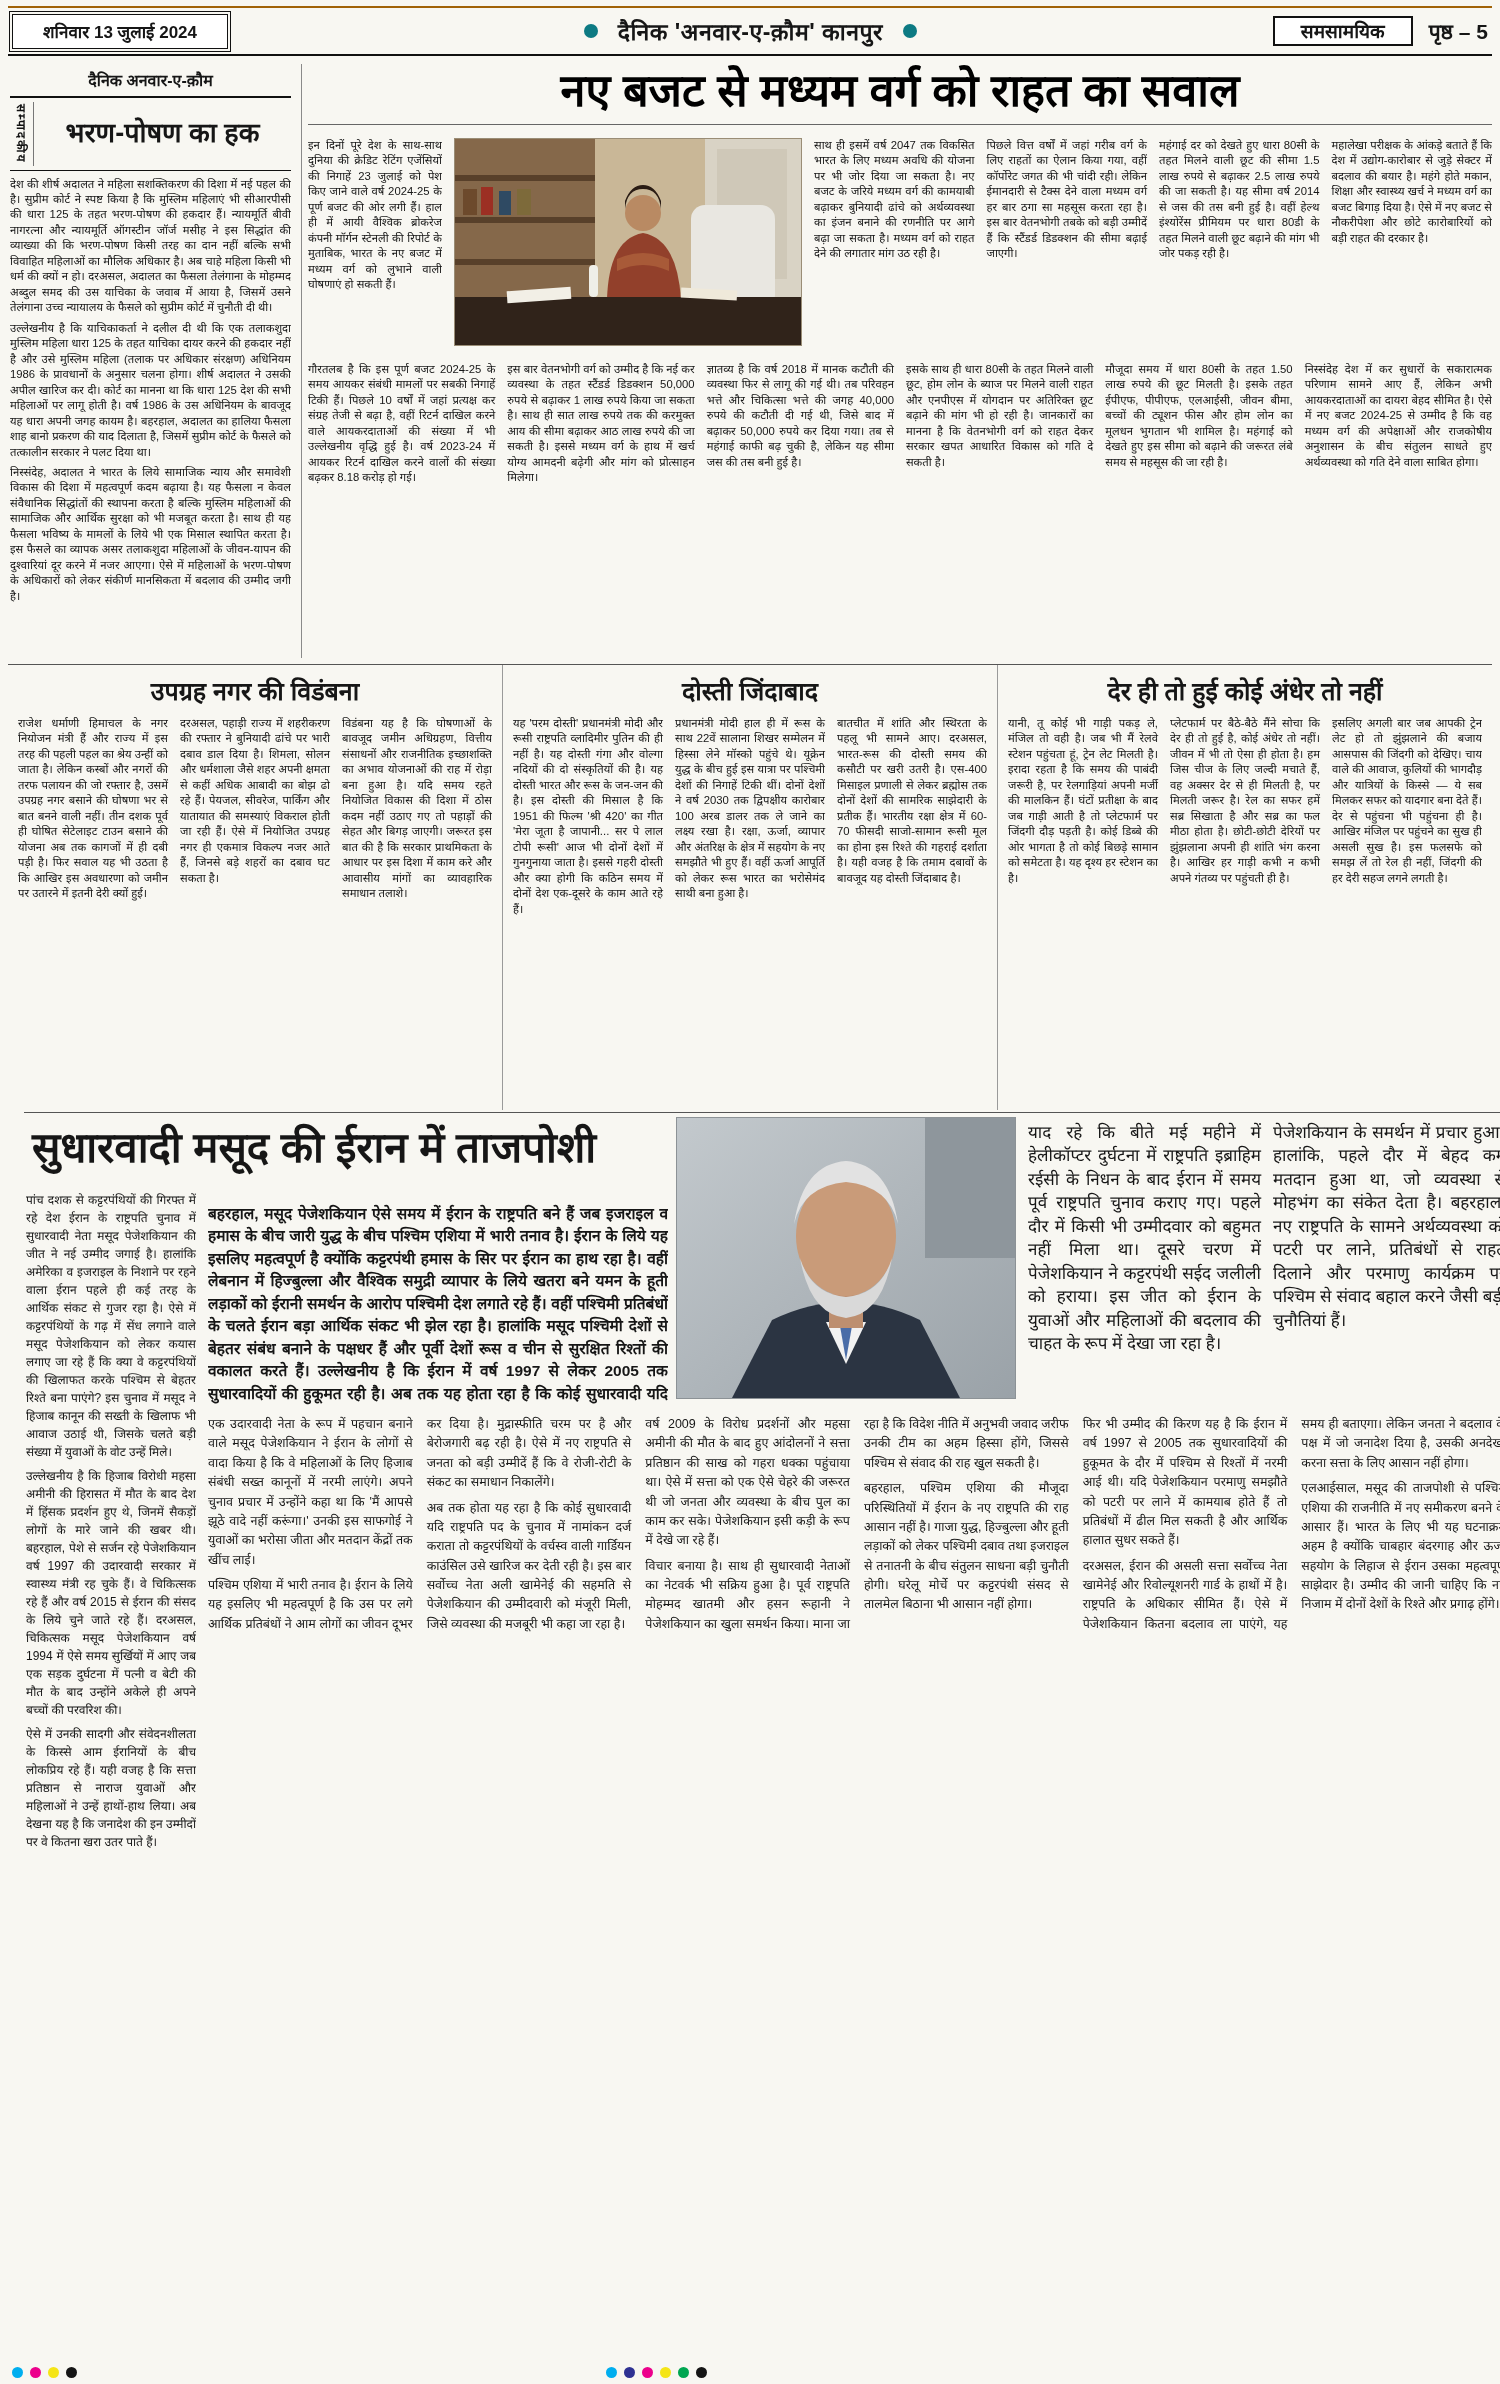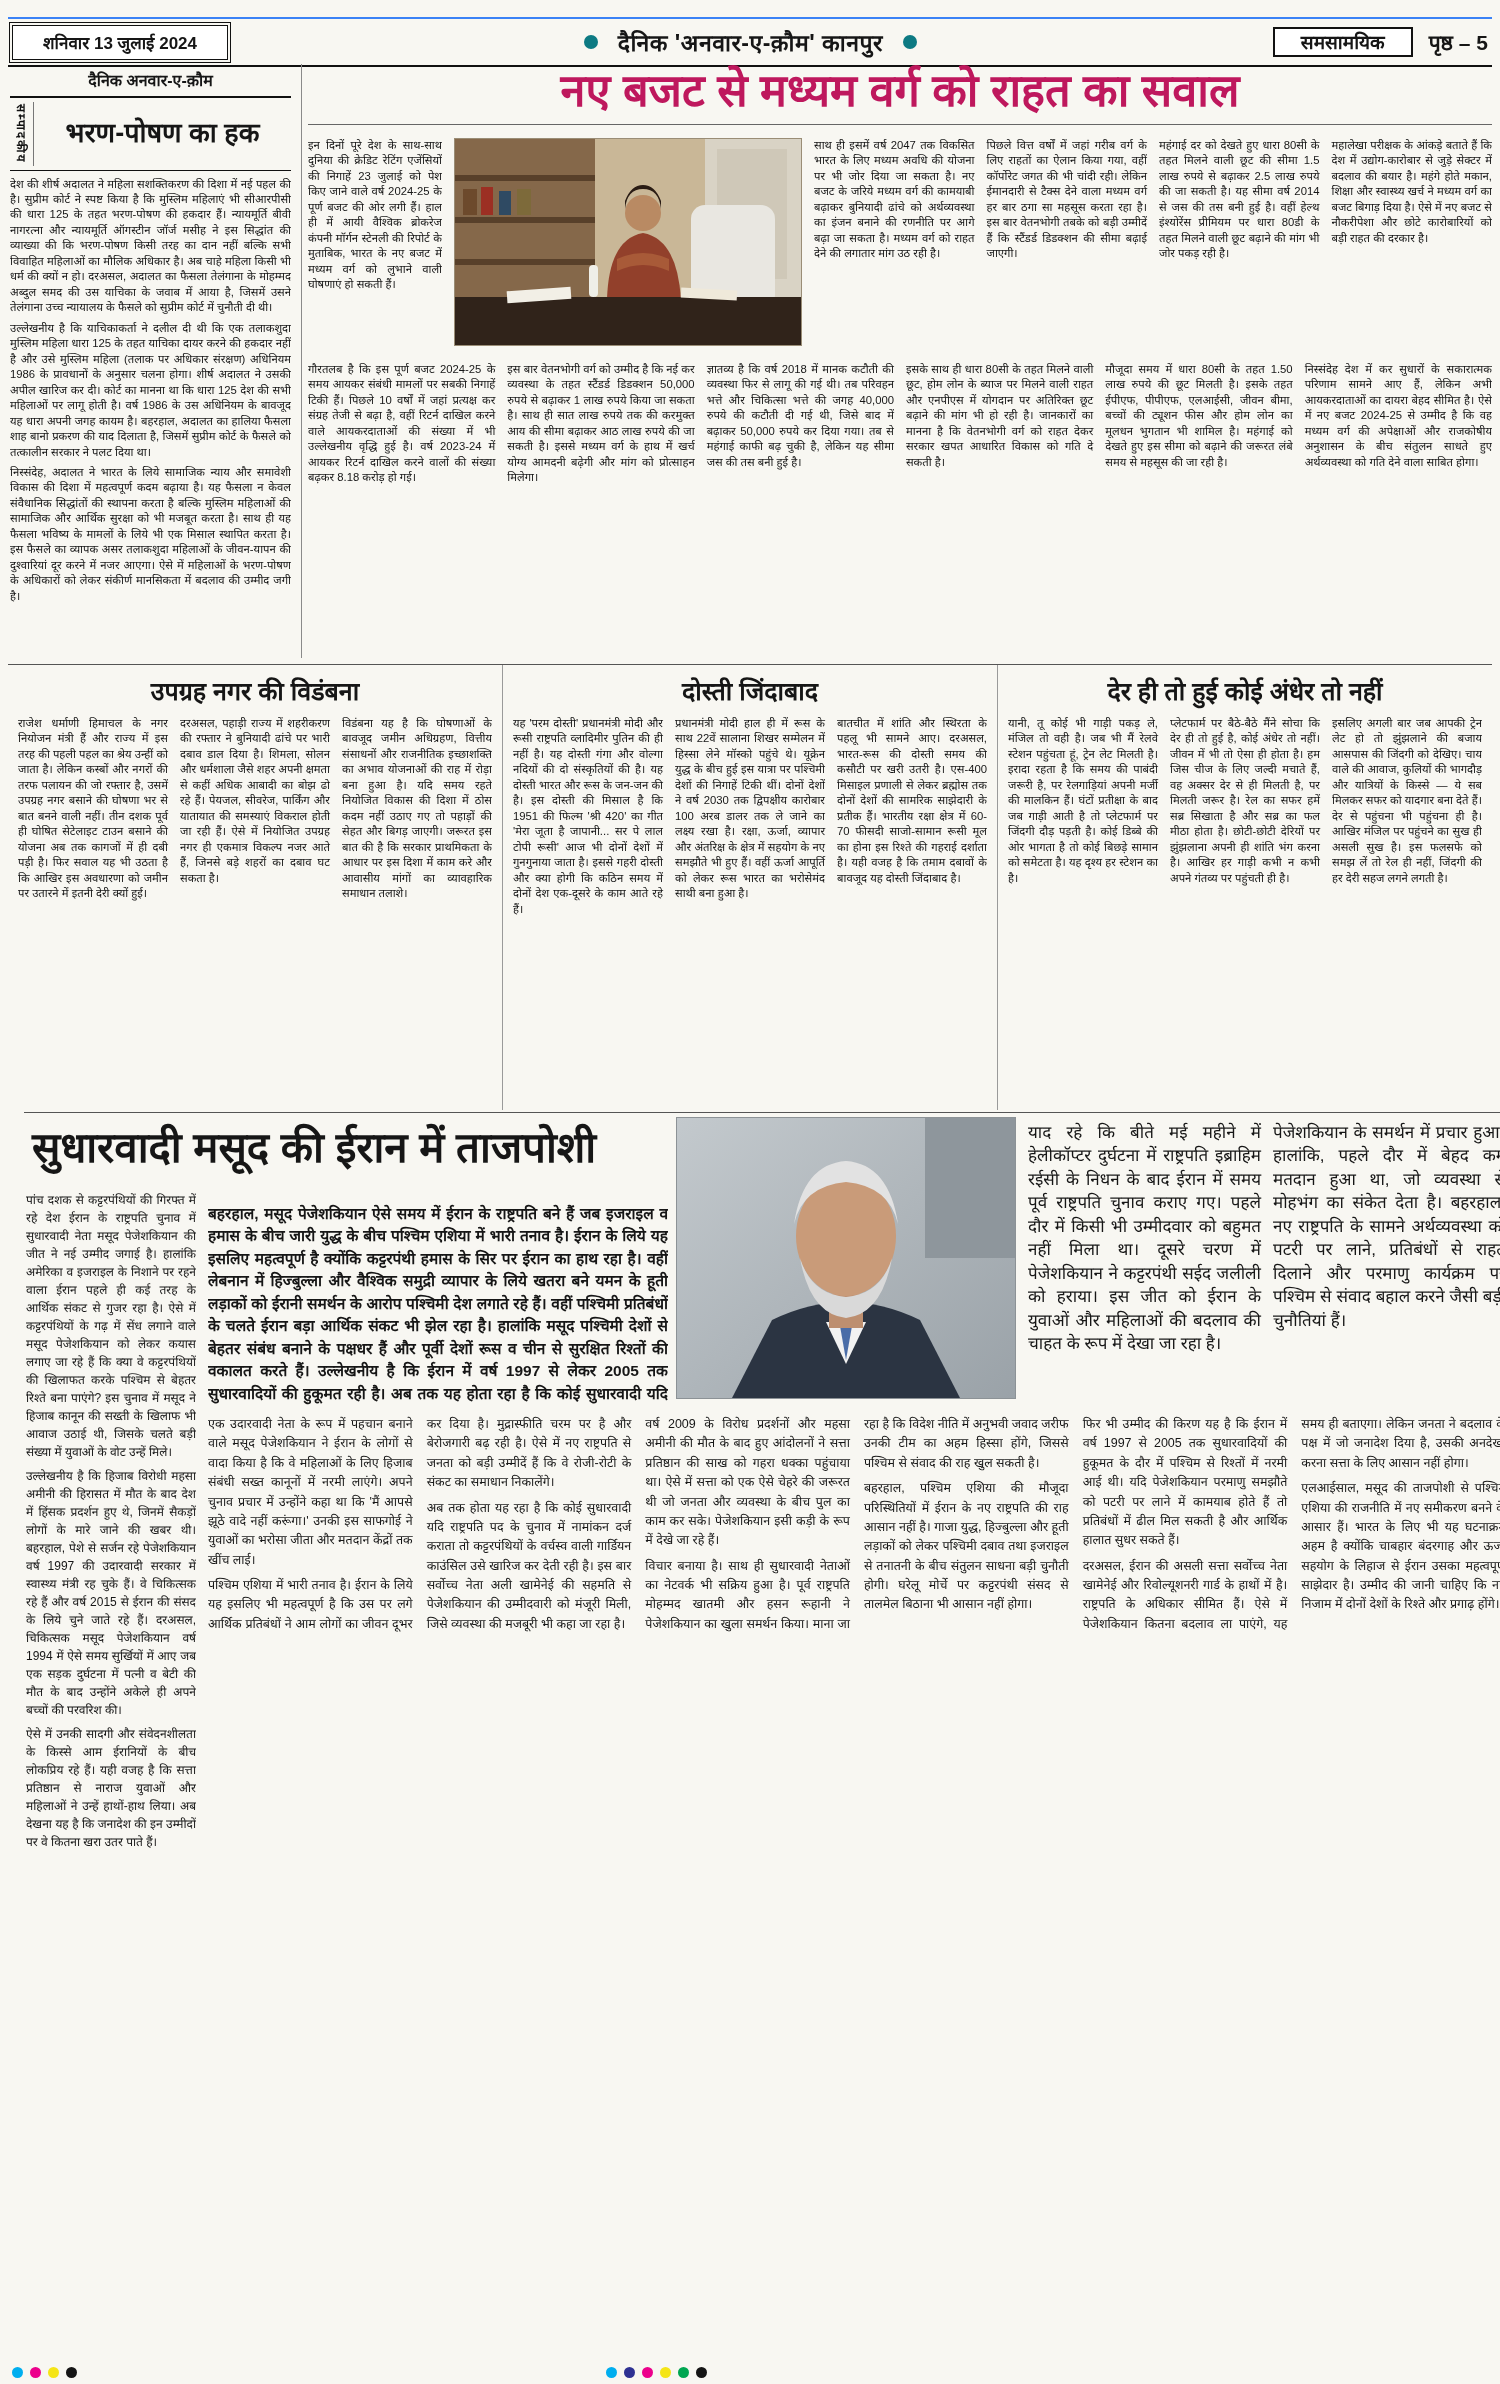--- a/index.html
+++ b/index.html
@@ -5,22 +5,22 @@
   * { margin:0; padding:0; box-sizing:border-box; }
   html,body { background:#9a9a9a; }
   .page {
     position:relative; width:1500px; height:2384px; margin:0 auto;
     background:#f8f7f2; color:#161616;
     font-family:"Liberation Sans", sans-serif; overflow:hidden;
   }
   
   .topbar{
     position:absolute; left:8px; top:6px; width:1484px; height:50px;
-    border-top:2px solid #3b82f6; border-bottom:2px solid #111;
-    display:flex; align-items:center;margin-top:11px;
+    border-top:2px solid #a16207; border-bottom:2px solid #111;
+    display:flex; align-items:center;
   }
   .date-box{
     border:1px solid #111; outline:1px solid #111; outline-offset:2px;
     padding:5px 30px; font-weight:bold; font-size:17px; margin-left:4px;
     white-space:nowrap; background:#fff;
   }
   .masthead{ flex:1; display:flex; align-items:center; justify-content:center; gap:20px; }
   .masthead-text{ font-size:23px; font-weight:bold; letter-spacing:.5px; }
   .tealdot{ width:14px; height:14px; border-radius:50%; background:#0d7a83; display:inline-block; }
   .header-right{ display:flex; align-items:center; gap:16px; margin-right:4px; }
@@ -38,21 +38,21 @@
   .ed-kicker{ writing-mode:vertical-rl; font-size:12px; font-weight:bold;
     letter-spacing:2px; color:#111; border-right:1px solid #777; padding:2px 3px; }
   .ed-headline{ flex:1; display:flex; align-items:center; justify-content:center;
     font-size:27px; font-weight:bold; text-align:center; line-height:1.1; }
   .body-text{ font-size:11.3px; line-height:1.37; text-align:justify; }
   .body-text p{ margin-bottom:5px; }
   .ed-body{ margin-top:6px; height:468px; overflow:hidden; }
 
   
   .budget{ position:absolute; left:308px; top:64px; width:1184px; height:594px; }
-  .budget-headline{ text-align:center; font-size:45px; font-weight:bold; color:#be185d;
+  .budget-headline{ text-align:center; font-size:45px; font-weight:bold; color:#000000;
     padding:2px 0 8px; border-bottom:1px solid #666; line-height:1.1; }
   .budget-top{ position:absolute; left:0; top:74px; width:100%; height:214px; display:flex; gap:12px; }
   .budget-intro{ width:134px; flex:none; overflow:hidden; }
   .budget-photo{ width:348px; height:208px; flex:none; border:1px solid #9a8d76; background:#c9b797; }
   .budget-upper{ flex:1; column-count:4; column-gap:12px; overflow:hidden; }
   .budget-lower{ position:absolute; left:0; top:298px; width:100%; height:294px;
     column-count:6; column-gap:12px; overflow:hidden; }
 
   
   .middle{ position:absolute; left:8px; top:664px; width:1484px; height:446px;

